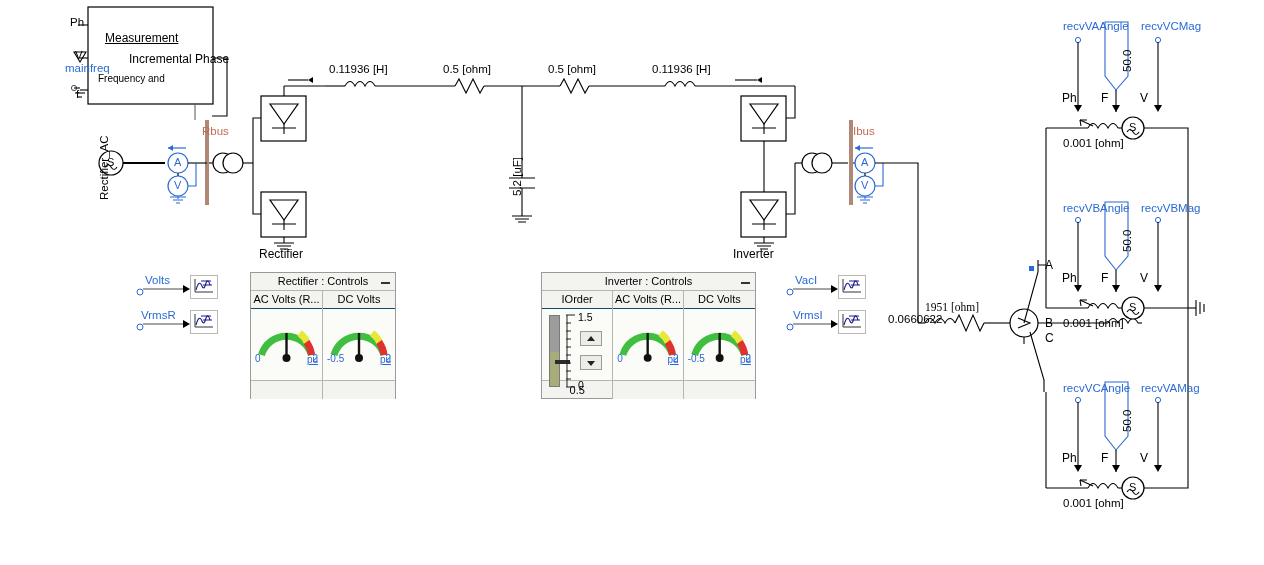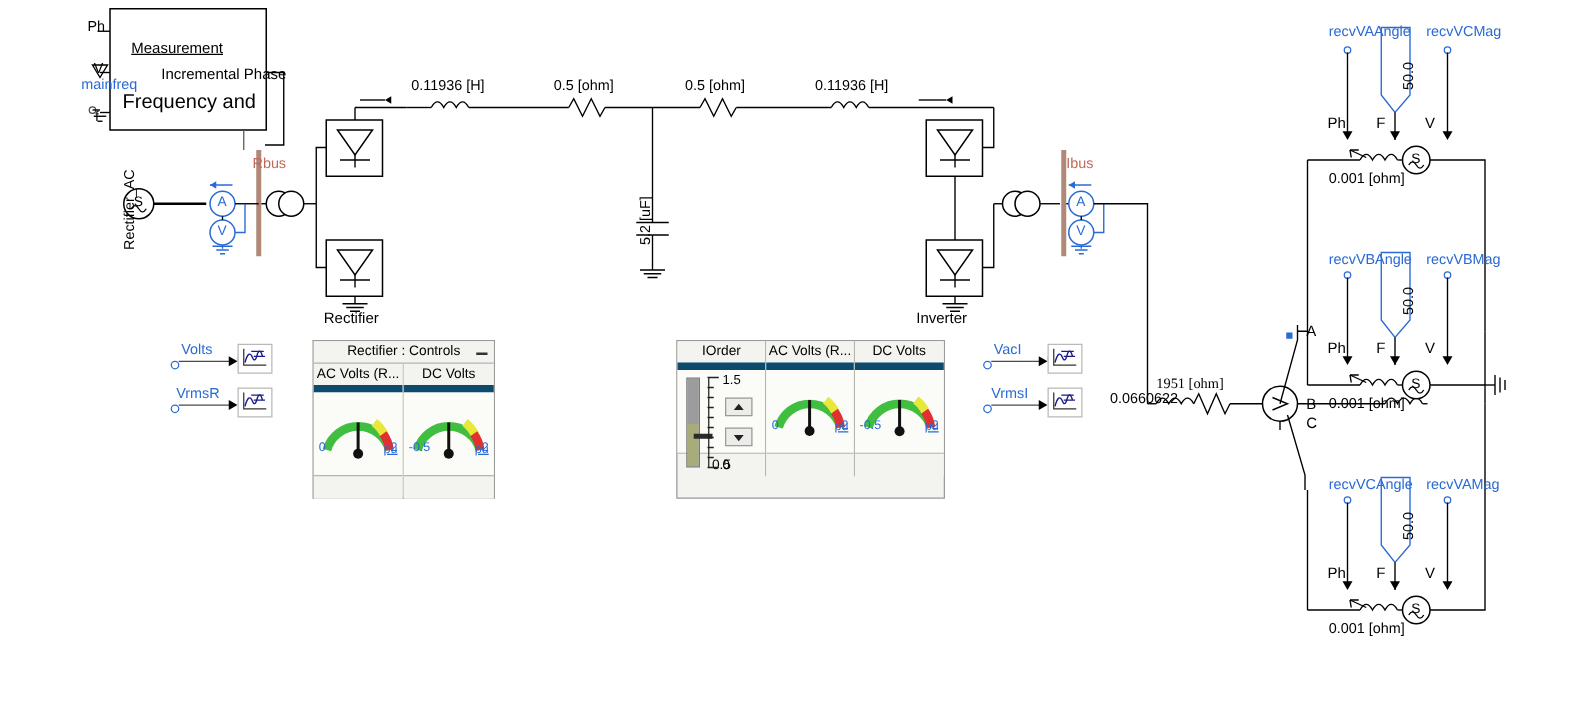--- a/index.html
+++ b/index.html
@@ -20,21 +20,21 @@
   
   .panel{position:absolute;background:#f3f3ef;border:1px solid #9a9a9a;box-sizing:border-box;}
   .panel-title{height:17px;line-height:17px;text-align:center;font-size:11px;
                background:#f3f3ef;border-bottom:1px solid #b5b5b0;position:relative;}
   .panel-min{position:absolute;right:5px;top:3px;width:9px;height:9px;}
   .panel-min i{position:absolute;left:0;top:6px;width:9px;height:2px;background:#333;display:block;}
   .panel-body{display:flex;height:calc(100% - 17px);}
   .pcol{border-right:1px solid #b5b5b0;box-sizing:border-box;display:flex;flex-direction:column;}
   .pcol:last-child{border-right:none;}
   .pcol-hd{height:17px;line-height:17px;text-align:center;font-size:11px;
-           border-bottom:6px solid #0c4a6e;background:#f3f3ef;overflow:hidden;white-space:nowrap;}
+           border-bottom:1px solid #0c4a6e;background:#f3f3ef;overflow:hidden;white-space:nowrap;}
   .pcol-bd{flex:1;background:#fbfbf8;position:relative;}
   .pcol-ft{height:18px;border-top:1px solid #b5b5b0;background:#f3f3ef;}
   .gauge{position:absolute;left:0;top:2px;width:100%;height:60px;}
   .g-min,.g-max{position:absolute;bottom:16px;font-size:10px;color:#2a6ad4;}
   .g-min{left:4px;} .g-max{right:4px;}
   .g-unit{position:absolute;right:4px;bottom:15px;font-size:10px;color:#2a6ad4;text-decoration:underline;}
   
   .sl-wrap{position:relative;height:100%;}
   .sl-track{position:absolute;left:7px;top:6px;width:11px;height:72px;
             background:linear-gradient(#9c9c9c 0%,#9c9c9c 52%,#a8ab7a 52%,#a8ab7a 100%);
@@ -288,21 +288,21 @@
   <div class="scopebox" style="left:838px;top:310px;">
     <svg width="24" height="20">
       <path d="M4 3 L4 16 L22 16" stroke="#333" stroke-width="1" fill="none"></path>
       <path d="M5 14 q3 -11 6 -4 q2 5 4 -3 q2 -5 4 2" stroke="#1a1a8c" stroke-width="1.1" fill="none"></path>
       <path d="M10 5 L20 5 M12 9 L21 9" stroke="#1a1a8c" stroke-width="1" fill="none"></path>
     </svg>
   </div>
 
   <div class="lbl" style="left:105px;top:32px;font-size:12px;text-decoration:underline;">Measurement</div>
   <div class="lbl" style="left:95px;top:53px;font-size:12px;margin-left:34px;">Incremental Phase</div>
-  <div class="lbl" style="left:98px;top:74px;font-size:16px;text-align:center;">Frequency and</div>
+  <div class="lbl" style="left:98px;top:74px;font-size:10px;text-align:center;">Frequency and</div>
   <div class="lbl" style="left:70px;top:17px;">Ph</div>
   <div class="lbl" style="left:75px;top:50px;">V</div>
   <div class="lbl" style="left:76px;top:89px;">f</div>
   <div class="sig" style="left:48px;top:63px;">mainfreq</div>
 
   <div class="lbl vert" style="left:99px;top:200px;transform:rotate(-90deg);">Rectifier_AC</div>
 
   <div class="bus-lbl" style="left:202px;top:126px;">Rbus</div>
   <div class="lbl" style="left:259px;top:248px;font-size:12px;">Rectifier</div>
   <div class="bus-lbl" style="left:853px;top:126px;">Ibus</div>
@@ -397,20 +397,26 @@
           <span class="g-min">-0.5</span>
           <span class="g-max">2</span>
           <span class="g-unit">pu</span>
         </div>
         <div class="pcol-ft"></div>
       </div>
     </div>
   </div>
 
   <div class="panel" style="left:541px;top:272px;width:215px;height:127px;">
+    <div class="panel-title">
+      <span>Inverter : Controls</span>
+      <span class="panel-min">
+          <i></i>
+        </span>
+    </div>
     <div class="panel-body">
 
       <div class="pcol" style="width:72px;">
         <div class="pcol-hd">IOrder</div>
         <div class="pcol-bd">
           <div class="sl-wrap">
             <div class="sl-track">
               <div class="sl-knob"></div>
             </div>
             <svg class="sl-scale">

